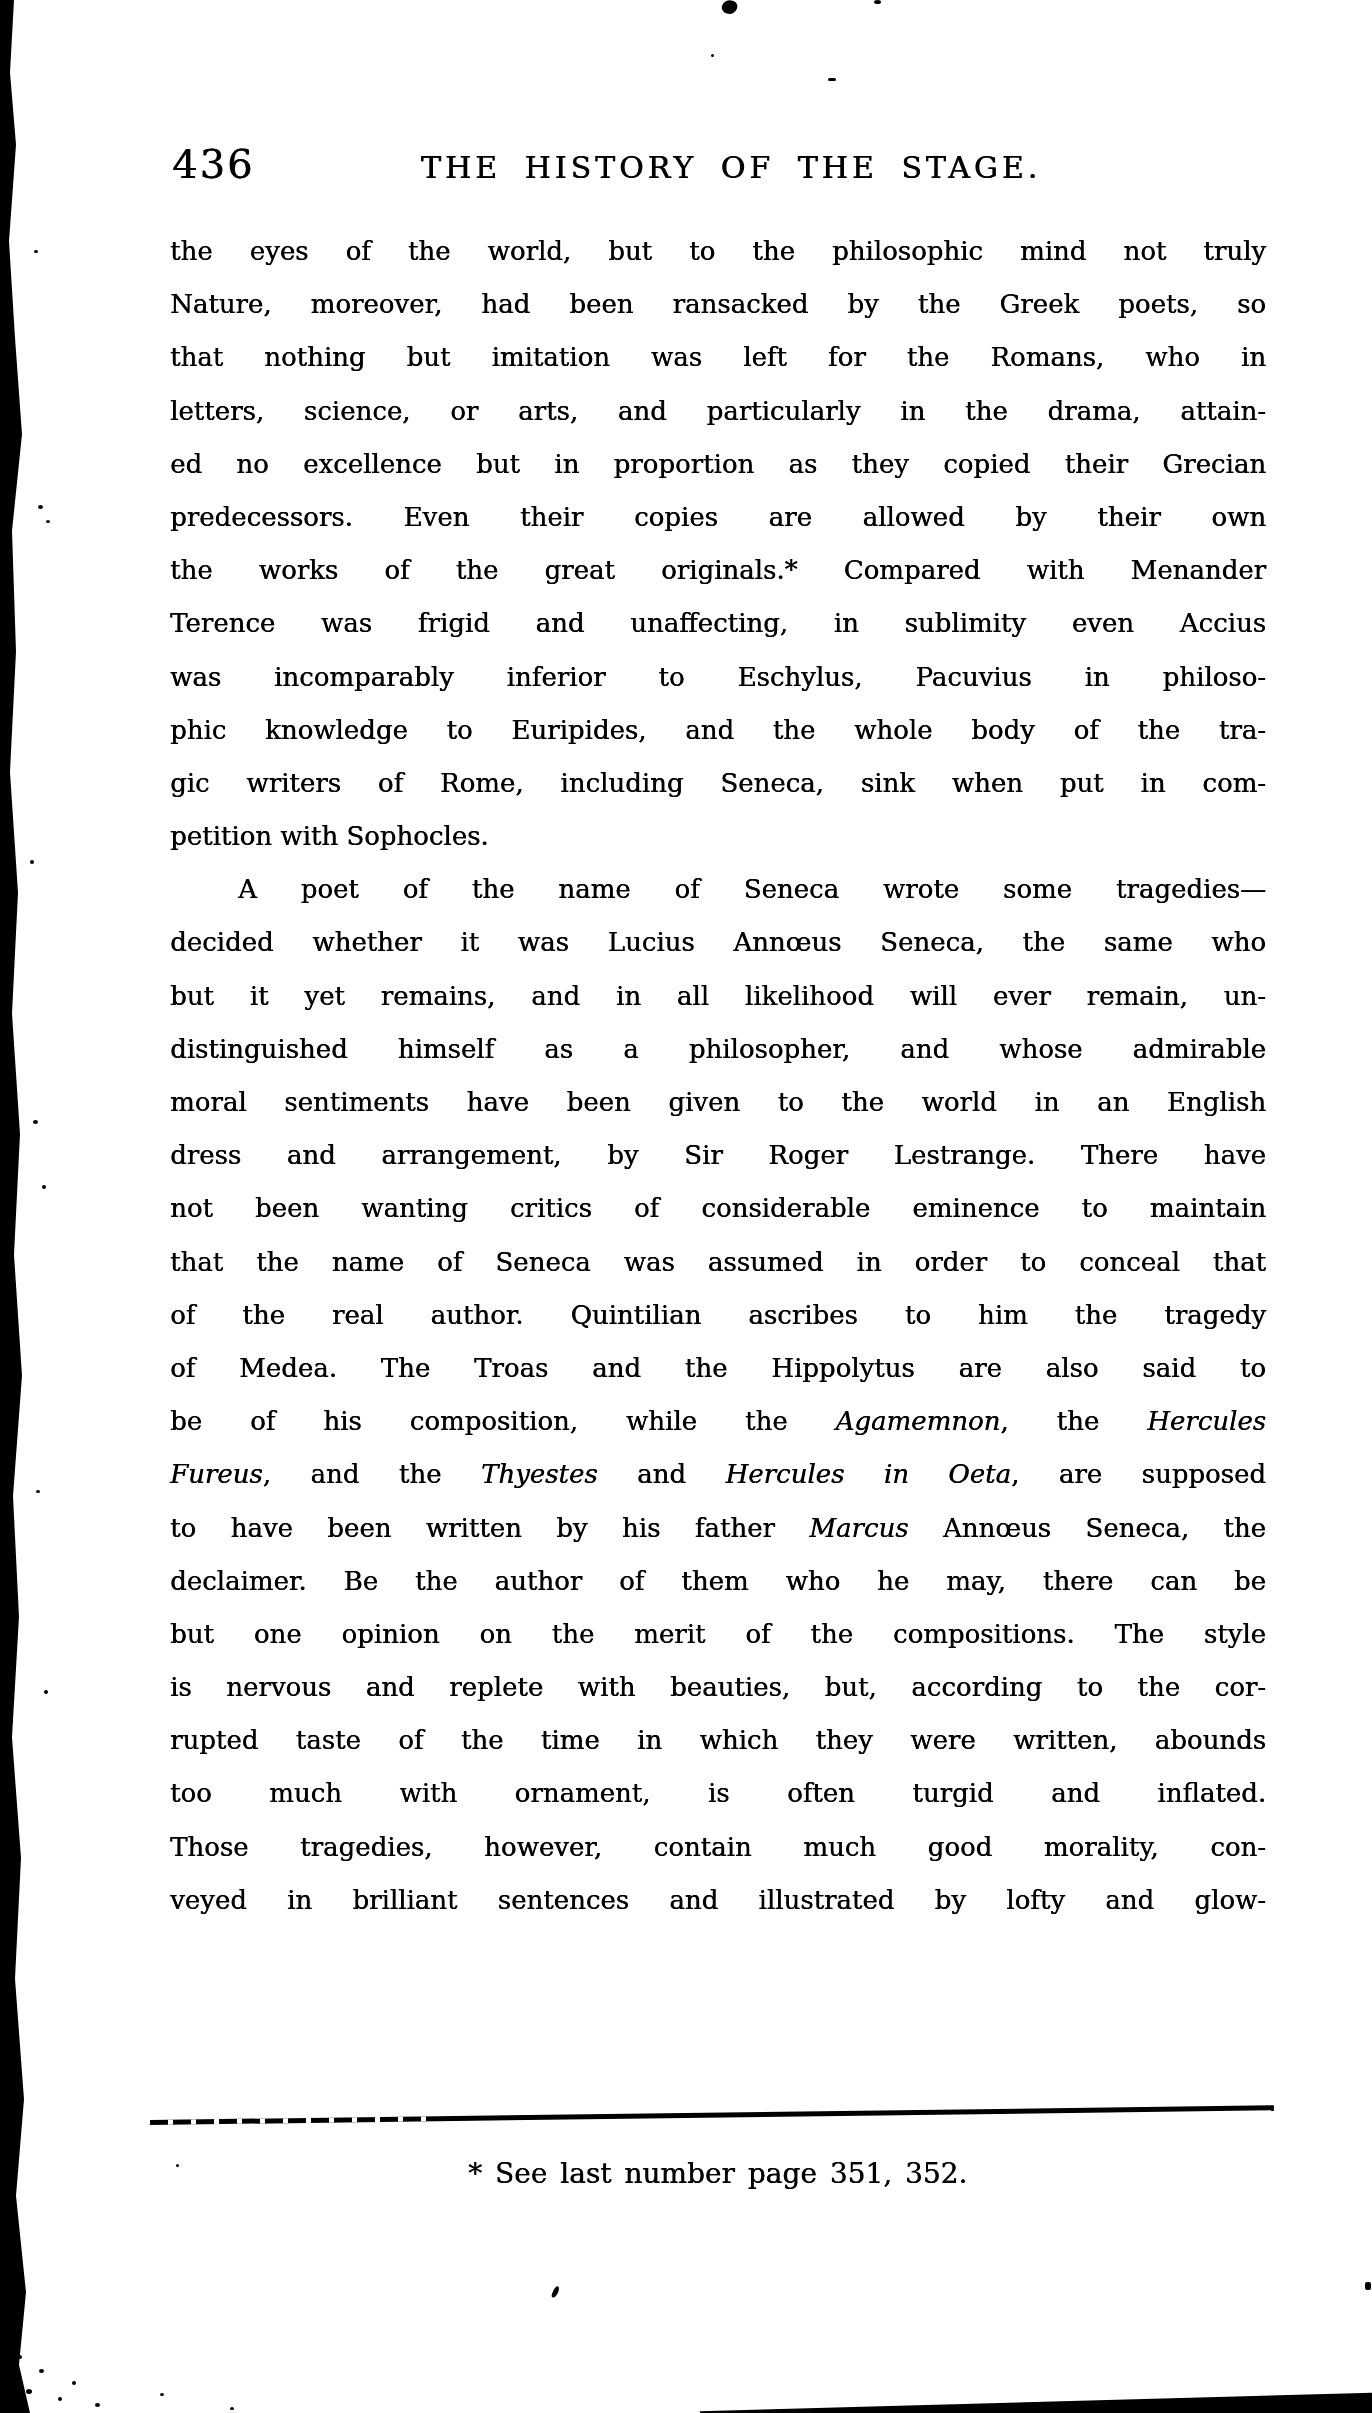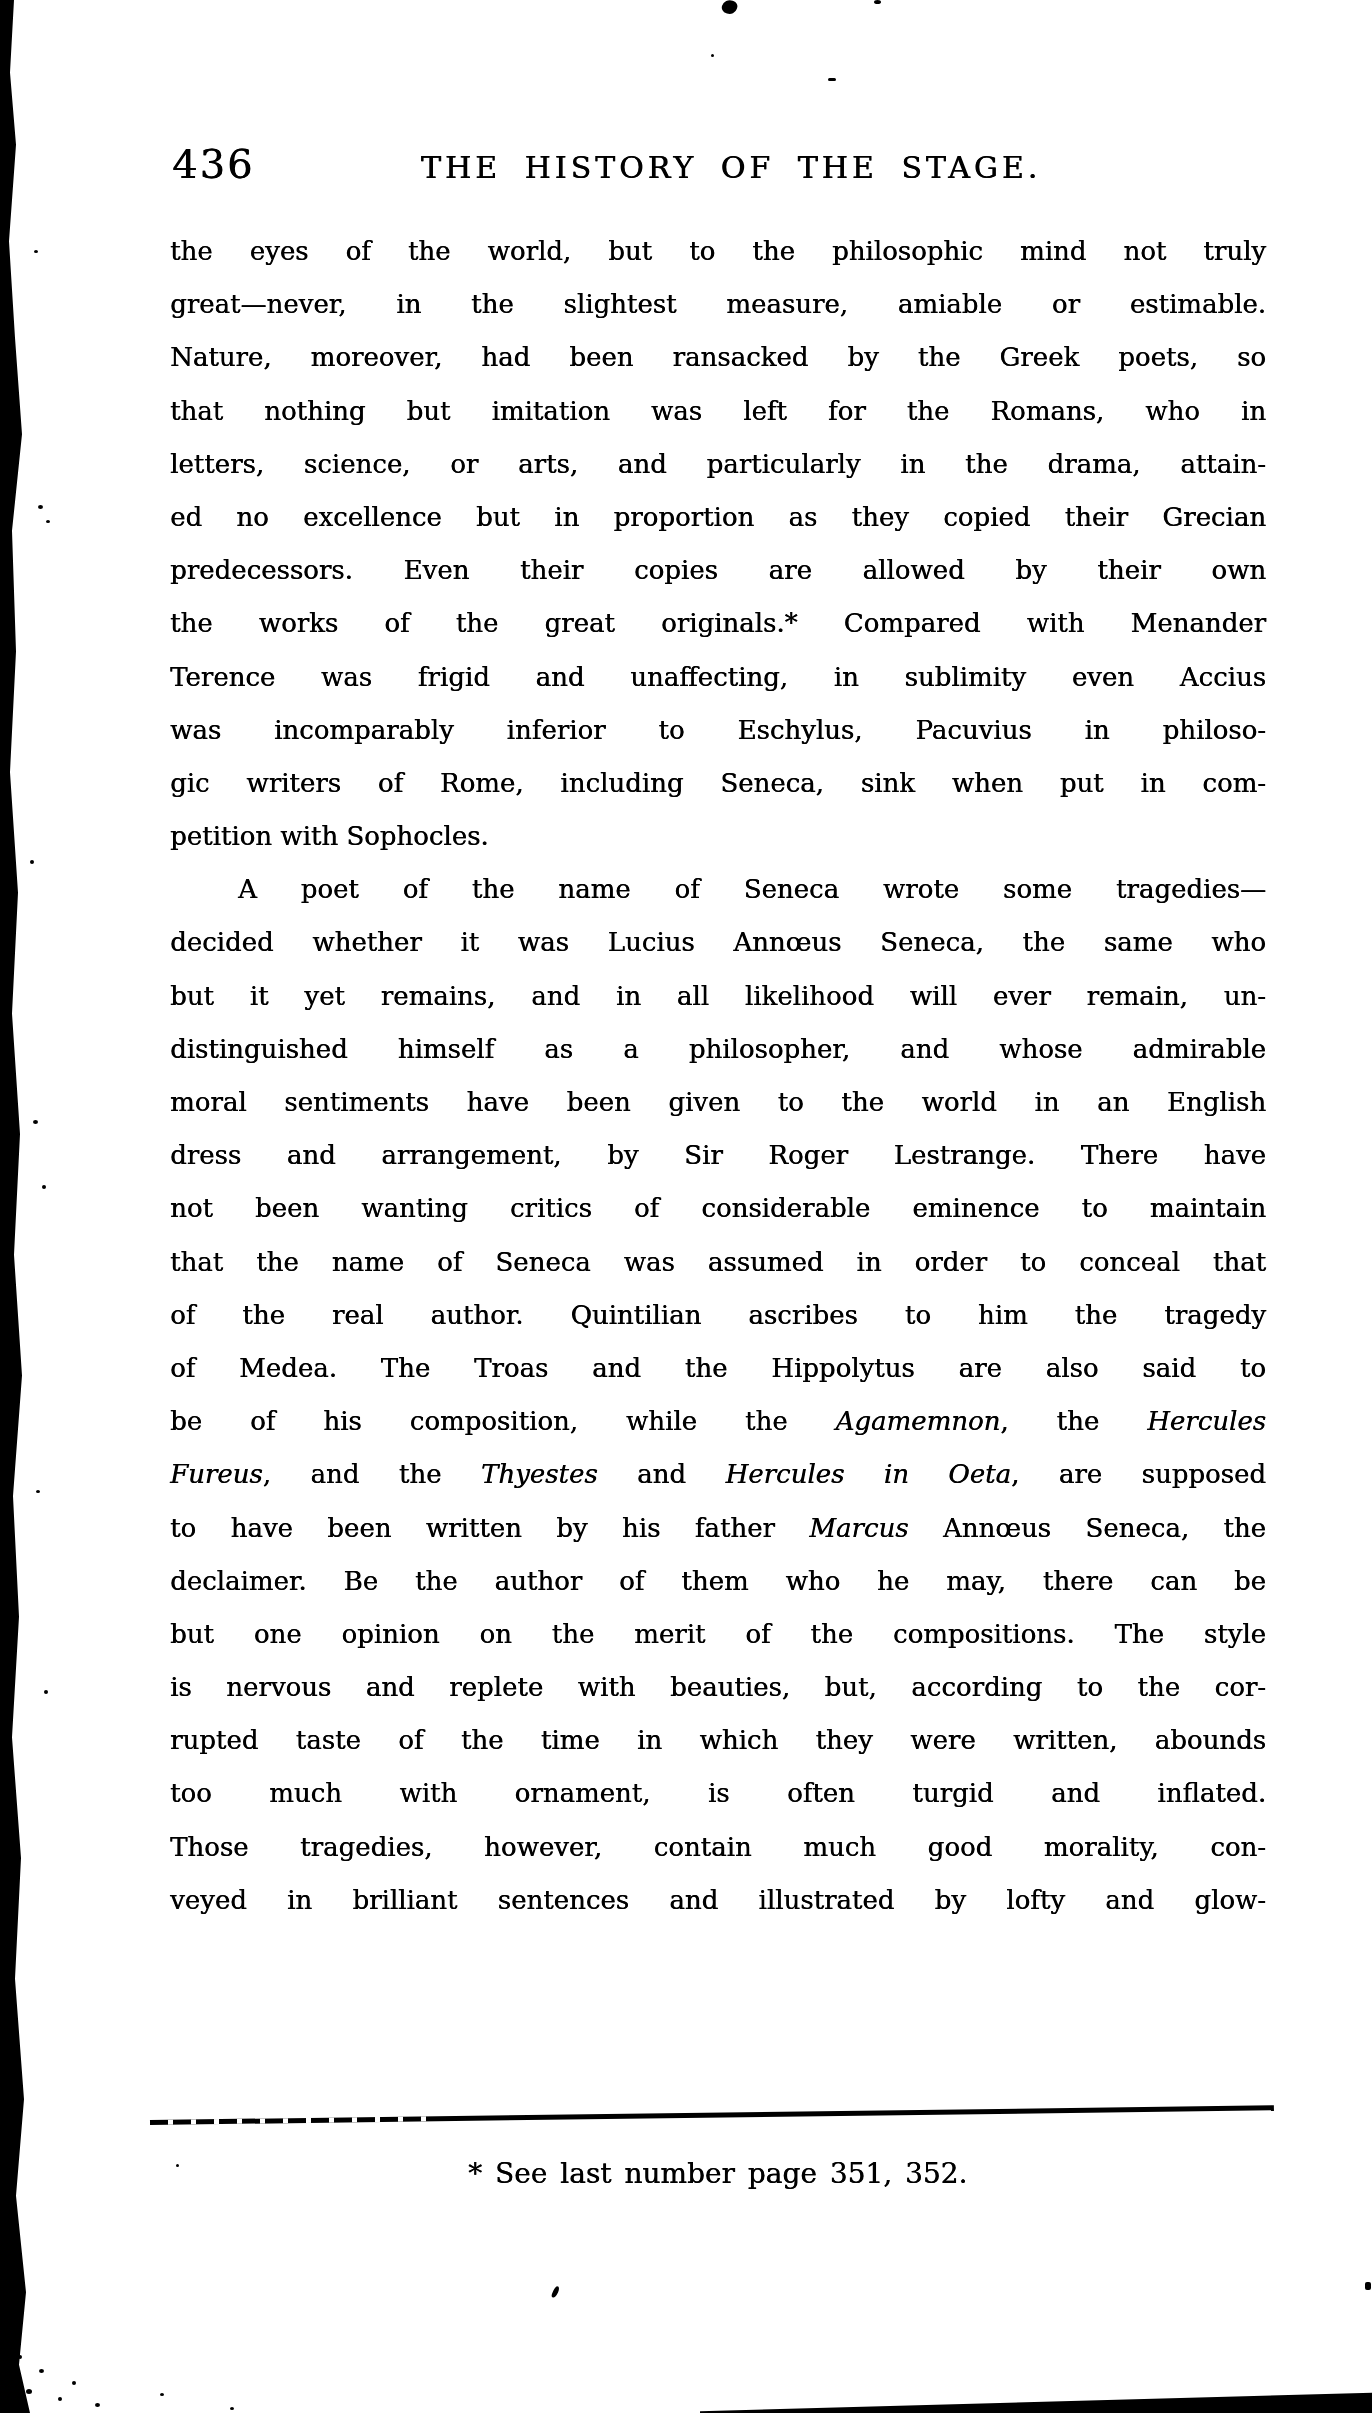--- a/index.html
+++ b/index.html
@@ -87,29 +87,29 @@
   <div class="blot" style="left:722px;top:0px;width:15px;height:14px;"></div>
   <div class="speck" style="left:874px;top:0px;width:7px;height:4px;"></div>
   <div class="speck" style="left:711px;top:54px;width:3px;height:3px;"></div>
   <div class="speck" style="left:828px;top:78px;width:8px;height:3px;border-radius:2px;"></div>
 
   <div class="pagenum">436</div>
   <div class="htitle">THE HISTORY OF THE STAGE.</div>
 
   <div class="body-text">
       <div class="line"><span>the eyes of the world, but to the philosophic mind not truly</span></div>
-      <div class="line"><span>great—never, in the slightest measure, amiable or estimable.</span></div>
       <div class="line"><span>Nature, moreover, had been ransacked by the Greek poets, so</span></div>
       <div class="line"><span>that nothing but imitation was left for the Romans, who in</span></div>
       <div class="line"><span>letters, science, or arts, and particularly in the drama, attain-</span></div>
       <div class="line"><span>ed no excellence but in proportion as they copied their Grecian</span></div>
       <div class="line"><span>predecessors.  Even their copies are allowed by their own</span></div>
       <div class="line"><span>the works of the great originals.*  Compared with Menander</span></div>
       <div class="line"><span>Terence was frigid and unaffecting, in sublimity even Accius</span></div>
       <div class="line"><span>was incomparably inferior to Eschylus, Pacuvius in philoso-</span></div>
+      <div class="line"><span>phic knowledge to Euripides, and the whole body of the tra-</span></div>
       <div class="line"><span>gic writers of Rome, including Seneca, sink when put in com-</span></div>
       <div class="line end"><span>petition with Sophocles.</span></div>
       <div class="line ind"><span>A poet of the name of Seneca wrote some tragedies—</span></div>
       <div class="line"><span>decided whether it was Lucius Annœus Seneca, the same who</span></div>
       <div class="line"><span>but it yet remains, and in all likelihood will ever remain, un-</span></div>
       <div class="line"><span>distinguished himself as a philosopher, and whose admirable</span></div>
       <div class="line"><span>moral sentiments have been given to the world in an English</span></div>
       <div class="line"><span>dress and arrangement, by Sir Roger Lestrange.  There have</span></div>
       <div class="line"><span>not been wanting critics of considerable eminence to maintain</span></div>
       <div class="line"><span>that the name of Seneca was assumed in order to conceal that</span></div>

